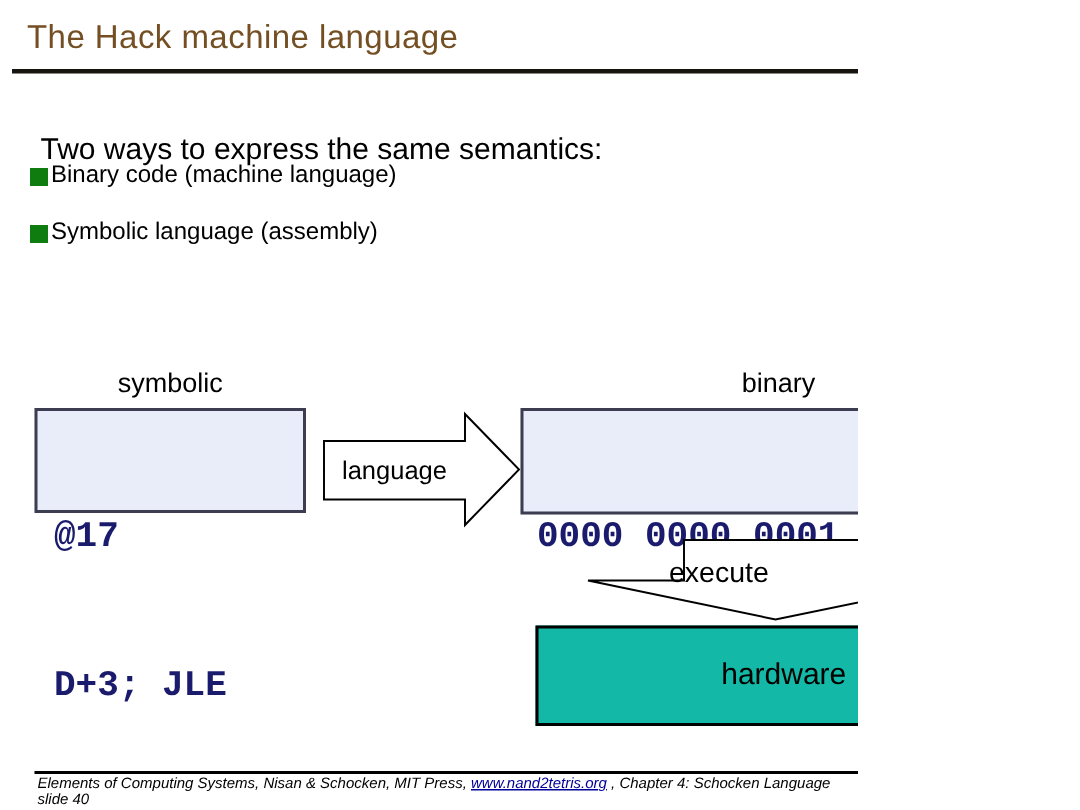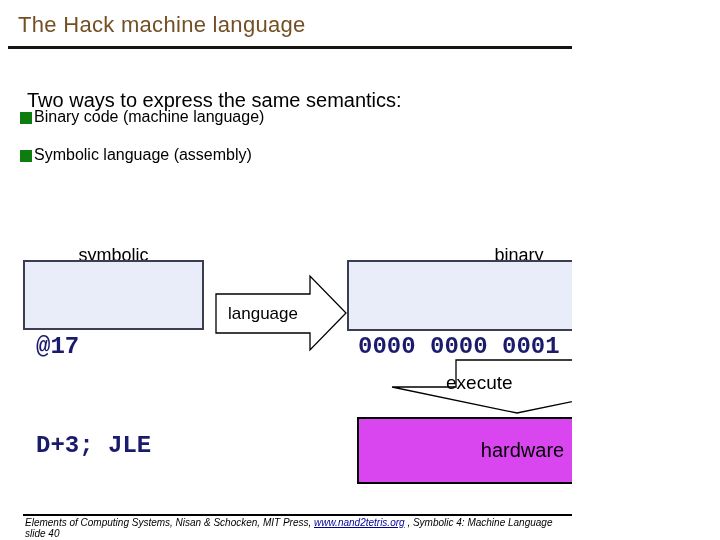--- a/index.html
+++ b/index.html
@@ -26,36 +26,36 @@
   .intro{position:absolute;left:27px;top:89px;font-size:20px;}
   .bullet-row{position:absolute;left:20px;display:flex;align-items:flex-start;}
   .bullet-row-1{top:108px;}
   .bullet-row-2{top:146px;}
   .bullet-sq{width:12px;height:12px;background:var(--bullet-square);display:inline-block;margin-top:4px;flex:none;}
   .bullet-label{font-size:16px;margin-left:2px;}
   .diag-label{position:absolute;top:245px;font-size:18px;text-align:center;}
   .sym-label{left:23px;width:181px;}
   .bin-label{left:347px;width:344px;}
   .code-box{
-    position:absolute;top:260px;background:var(--code-box-bg);
+    position:absolute;top:272px;background:var(--code-box-bg);
     border:2px solid var(--code-box-border);box-sizing:border-box;
     font-family:"Liberation Mono","DejaVu Sans Mono",monospace;font-weight:bold;
     font-size:24px;color:var(--code-text);line-height:33px;white-space:pre;
   }
   .sym-box{left:23px;width:181px;height:70px;padding:2px 0 0 11px;}
   .bin-box{left:347px;width:344px;height:71px;padding:2px 0 0 9px;}
   .arrow-svg{position:absolute;overflow:visible;}
   .translate-arrow{left:205px;top:270px;width:145px;height:85px;}
   .execute-arrow{left:385px;top:356px;width:265px;height:62px;}
   .arrow-shape{fill:#ffffff;stroke:var(--shape-outline);stroke-width:1.3;stroke-linejoin:miter;}
   .translate-label{position:absolute;left:216px;top:304px;width:94px;text-align:center;font-size:17px;}
   .execute-label{position:absolute;left:446px;top:372px;width:147px;font-size:19px;}
   .hardware-box{
     position:absolute;left:357px;top:417px;width:331px;height:67px;box-sizing:border-box;
-    background:#d946ef;border:2px solid var(--shape-outline);
+    background:#14b8a6;border:2px solid var(--shape-outline);
     display:flex;align-items:center;justify-content:center;font-size:20px;
   }
   .footer-rule{position:absolute;left:23px;top:514px;width:680px;height:2px;background:#000000;}
   .footer,.slide-number{
     position:absolute;left:25px;font-size:10px;line-height:11px;font-style:italic;
     font-family:"Liberation Sans",sans-serif;white-space:nowrap;
   }
   .footer{top:517px;}
   .slide-number{top:528px;}
   .footer-link{color:var(--link);text-decoration:underline;font-style:italic;}
@@ -100,16 +100,16 @@
   <svg class="arrow-svg execute-arrow" viewBox="385 356 265 62" aria-hidden="true">
     <polygon class="arrow-shape" points="456,360 583,360 583,387 643,387 517,413 392,387 456,387"></polygon>
   </svg>
   <div class="execute-label">execute</div>
 
   <div class="hardware-box">
     <span>hardware</span>
   </div>
 
   <div class="footer-rule"></div>
-  <div class="footer"><span>Elements of Computing Systems, Nisan &amp; Schocken, MIT Press, </span><a class="footer-link" href="#">www.nand2tetris.org</a><span> , Symbolic 4: Machine Language</span></div>
+  <div class="footer"><span>Elements of Computing Systems, Nisan &amp; Schocken, MIT Press, </span><a class="footer-link" href="#">www.nand2tetris.org</a><span> , Chapter 4: Schocken Language</span></div>
   <div class="slide-number">slide 40</div>
 
 </div>
 
 </body></html>

